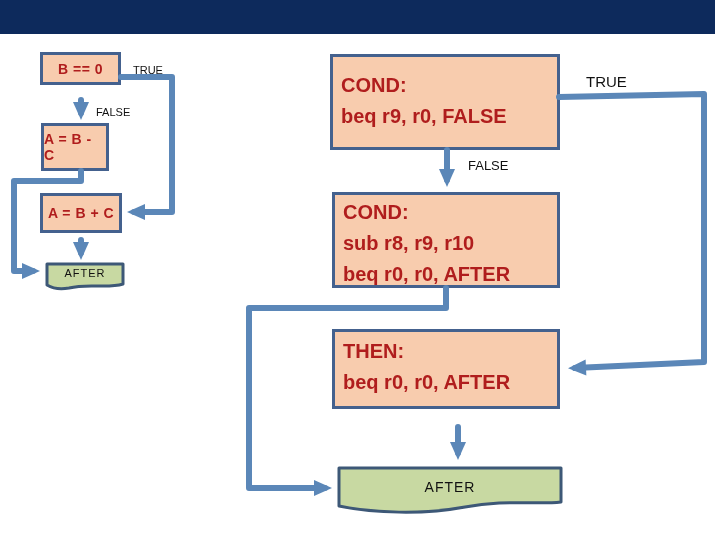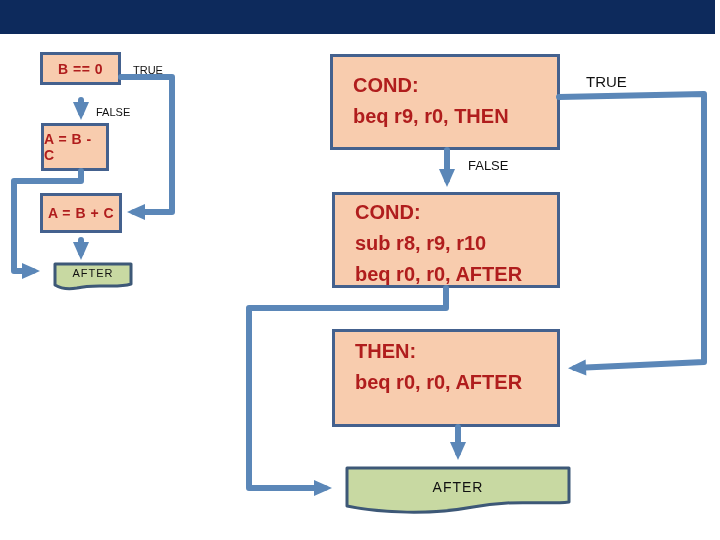--- a/index.html
+++ b/index.html
@@ -41,33 +41,33 @@
     letter-spacing: 0.5px;
   }
   .big-box {
     position: absolute;
     box-sizing: border-box;
     background: var(--box-fill);
     border: 3.5px solid var(--box-border);
     color: var(--red);
     font-weight: bold;
     font-size: 20px;
-    padding-left: 20px;
+    padding-left: 8px;
   }
   .big-box .line {
     display: block;
     line-height: 31px;
     white-space: nowrap;
   }
   .branch-label {
     position: absolute;
     color: var(--ink);
     font-weight: normal;
   }
-  .torn-box { position: absolute; margin-left: 8px; }
+  .torn-box { position: absolute; }
   .torn-box svg { display: block; }
   .torn-label {
     position: absolute;
     left: 0; right: 0;
     text-align: center;
     color: var(--ink);
   }
   .connector-layer {
     position: absolute;
     left: 0; top: 0;
@@ -113,34 +113,34 @@
 
   <div class="torn-box" style="left:45px; top:262px; width:80px; height:32px;">
     <svg width="80" height="32" viewBox="0 0 80 32">
       <path class="torn-shape" d="M2,2 H78 V22 C 62,27 44,21 24,26 C 14,28 7,26 2,23 Z"></path>
     </svg>
     <div class="torn-label" style="top:5px; font-size:11px; letter-spacing:1px;">AFTER</div>
   </div>
 
   <div class="big-box" style="left:330px; top:54px; width:230px; height:96px; padding-top:13px;">
     <span class="line">COND:</span>
-    <span class="line">beq r9, r0, THEN</span>
+    <span class="line">beq r9, r0, FALSE</span>
   </div>
 
   <div class="branch-label" style="left:586px; top:73px; font-size:15px;">TRUE</div>
 
   <div class="branch-label" style="left:468px; top:158px; font-size:13px;">FALSE</div>
 
   <div class="big-box" style="left:332px; top:192px; width:228px; height:96px; padding-top:2px;">
     <span class="line">COND:</span>
     <span class="line">sub r8, r9, r10</span>
     <span class="line">beq r0, r0, AFTER</span>
   </div>
 
-  <div class="big-box" style="left:332px; top:329px; width:228px; height:98px; padding-top:4px;">
+  <div class="big-box" style="left:332px; top:329px; width:228px; height:80px; padding-top:4px;">
     <span class="line">THEN:</span>
     <span class="line">beq r0, r0, AFTER</span>
   </div>
 
   <div class="torn-box" style="left:337px; top:466px; width:226px; height:54px;">
     <svg width="226" height="54" viewBox="0 0 226 54">
       <path class="torn-shape" d="M2,2 H224 V36 C 198,39 168,33 128,41 C 86,49 36,47 2,40 Z"></path>
     </svg>
     <div class="torn-label" style="top:13px; font-size:14px; letter-spacing:1px;">AFTER</div>
   </div>

